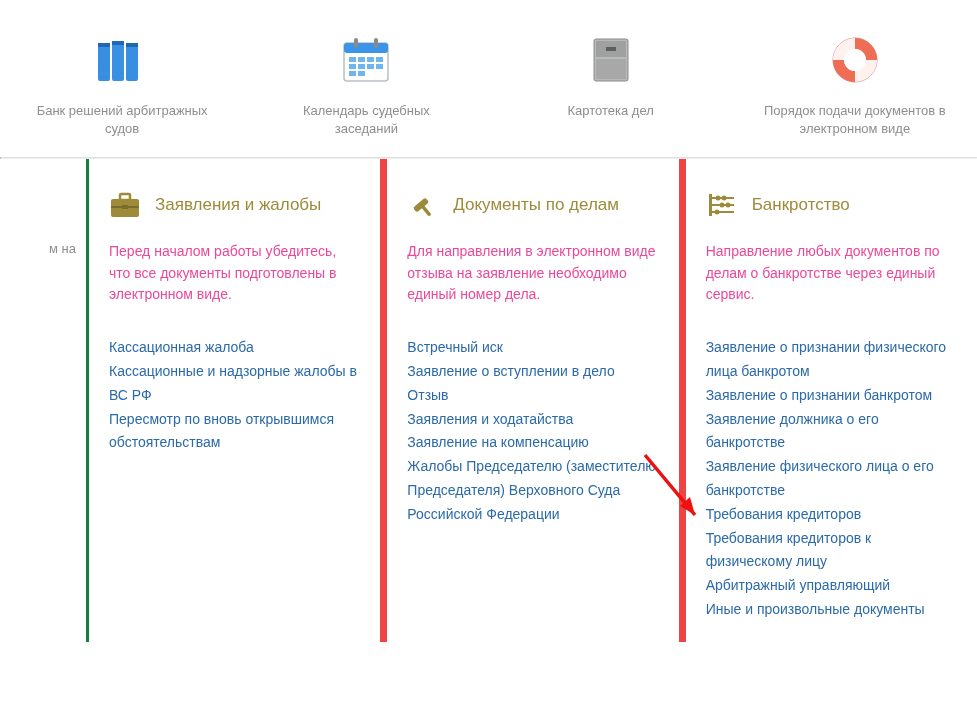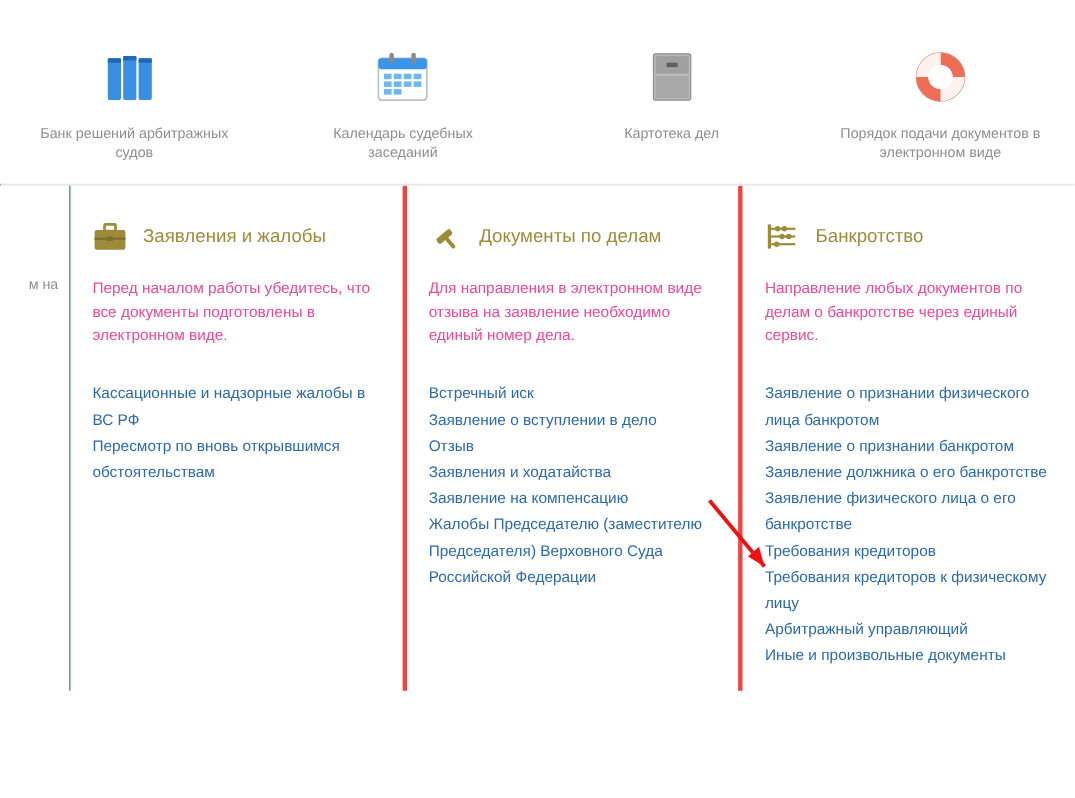--- a/index.html
+++ b/index.html
@@ -10,21 +10,21 @@
     background: #fff;
     width: 977px;
     height: 725px;
     overflow: hidden;
     position: relative;
   }
   
   .top-row {
     display: flex;
     justify-content: space-around;
-    padding: 40px 0 20px 0;
+    padding: 30px 0 20px 0;
   }
   .top-item {
     display: flex;
     flex-direction: column;
     align-items: center;
     width: 190px;
     text-align: center;
     cursor: pointer;
   }
   .top-icon {
@@ -46,26 +46,26 @@
     margin: 0;
   }
   
   .columns {
     display:flex;
     margin-top:0;
   }
   .col {
     padding: 30px 20px 20px 20px;
     flex:1;
-    border-right:4px solid #ef4444;
+    border-right:7px solid #ef4444;
   }
   .col-left-stub {
-    width:64px;
+    width:89px;
     flex:none;
-    border-right:1px solid #15803d;
+    border-right:3px solid #15803d;
     padding:30px 10px 20px 0;
     color:#8e8e8e;
     font-size:13px;
     line-height:1.5;
     overflow:hidden;
   }
   .col:last-child { border-right:none; }
   .col-header {
     display:flex;
     align-items:center;
@@ -190,20 +190,21 @@
           <rect x="2" y="8" width="28" height="18" rx="2" fill="#9e8b3a"></rect>
           <rect x="2" y="15" width="28" height="2" fill="#7c6d2d"></rect>
           <rect x="11" y="3" width="10" height="6" rx="1" fill="none" stroke="#9e8b3a" stroke-width="2.5"></rect>
           <rect x="13" y="14" width="6" height="4" fill="#7c6d2d"></rect>
         </svg>
       </span>
       <span class="col-title">Заявления и жалобы</span>
     </div>
     <p class="col-desc">Перед началом работы убедитесь, что все документы подготовлены в электронном виде.</p>
     <div class="link-list">
+      <a>Кассационная жалоба</a>
       <a>Кассационные и надзорные жалобы в ВС РФ</a>
       <a>Пересмотр по вновь открывшимся обстоятельствам</a>
     </div>
   </div>
 
   <div class="col">
     <div class="col-header">
       <span class="col-header-icon">
         <svg width="32" height="32" viewBox="0 0 32 32">
           <rect x="6" y="13" width="16" height="6" rx="2" fill="#9e8b3a" transform="rotate(-40 14 16)"></rect>

